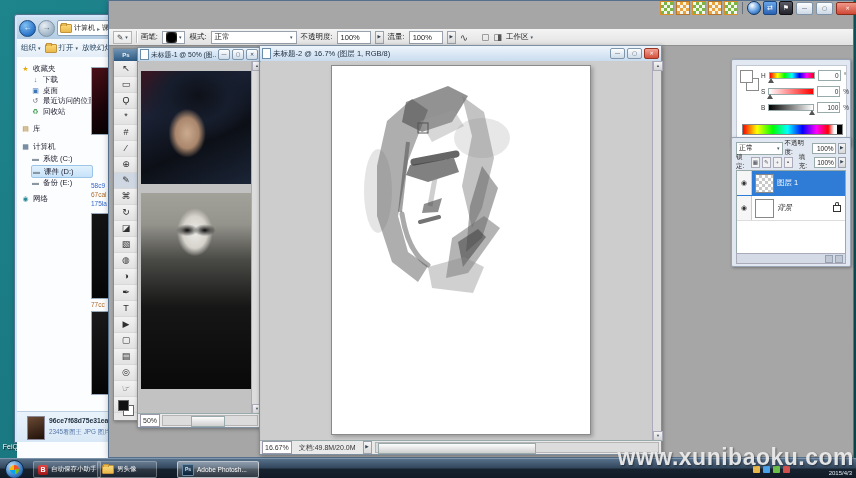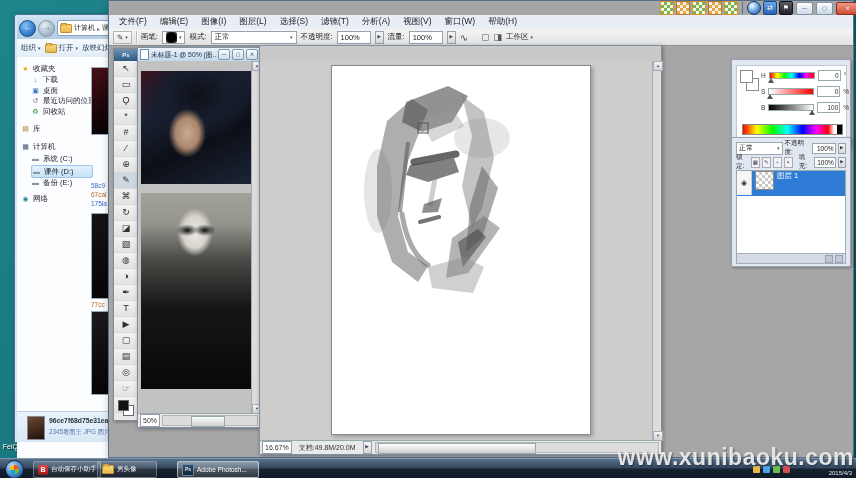--- a/index.html
+++ b/index.html
@@ -115,21 +115,21 @@
   .sat{background:linear-gradient(90deg,#fff,#f00)}
   .bright{background:linear-gradient(90deg,#000,#fff)}
   .knob{position:absolute;bottom:-5px;width:0;height:0;border-left:3px solid transparent;border-right:3px solid transparent;border-bottom:5px solid #555}
   .valbox{width:20px;height:9px;background:#fff;border:1px solid #9aa;font-size:6.5px;text-align:right;padding-right:1px;line-height:9px}
   .spectrum{position:absolute;left:5px;top:58px;width:99px;height:9px;border:1px solid #888;
     background:linear-gradient(90deg,#f00 0%,#ff0 14%,#0f0 30%,#0ff 45%,#00f 60%,#f0f 74%,#f00 86%,#fff 92%,#fff 95%,#000 95%,#000 100%)}
   .lp-row{position:absolute;left:4px;right:4px;height:12px;display:flex;align-items:center;gap:2px;font-size:6.5px;color:#222}
   .lp-select{width:44px;height:11px;background:#fff;border:1px solid #9aa;display:flex;align-items:center;justify-content:space-between;padding:0 2px;font-size:7px}
   .lockbox{width:8px;height:9px;border:1px solid #aab;background:#f2f2f2;font-size:5.5px;text-align:center;line-height:8px;color:#445}
   .layer-list{position:absolute;left:4px;top:32px;right:4px;height:84px;background:#fff;border:1px solid #9aa;overflow:hidden}
-  .lrow{height:24px;display:flex;border-bottom:1px solid #ddd}
+  .lrow{height:24px;display:flex;align-items:center;border-bottom:1px solid #ddd}
   .lrow.sel{background:#2f7cd6;color:#fff;border-bottom-color:#2f7cd6}
   .eyecell{width:14px;height:24px;border-right:1px solid #ccc;display:flex;align-items:center;justify-content:center;font-size:7px;color:#333;background:#f6f6f6;flex:0 0 auto}
   .lthumb{width:17px;height:17px;border:1px solid #888;margin:0 3px;background:#fff;flex:0 0 auto}
   .checker{background:repeating-conic-gradient(#c9c9c9 0 25%,#fff 0 50%) 0 0/6px 6px}
   .mini-lock{width:6px;height:5px;border:1px solid #333;position:relative;margin-left:auto;margin-right:4px}
   .mini-lock::before{content:"";position:absolute;left:1px;top:-4px;width:2px;height:3px;border:1px solid #333;border-bottom:none;border-radius:2px 2px 0 0}
   .panel-foot{position:absolute;left:4px;bottom:2px;right:4px;height:9px;background:#d4dbe6;border:1px solid #aab;display:flex;gap:2px;justify-content:flex-end;align-items:center;padding:0 2px}
   .footdot{width:6px;height:6px;background:#bfc8d4;border:1px solid #96a2b2}
 
   
@@ -254,32 +254,20 @@
     <div class="fthumb" style="top:254px;height:82px;background:linear-gradient(#1a1a1c,#050505)"></div>
   </div>
   <div class="exp-details">
     <div class="abs" style="left:10px;top:4px;width:16px;height:22px;background:linear-gradient(160deg,#6a4a34,#201008);border:1px solid #889"></div>
     <div class="abs nowrap" style="left:32px;top:5px;width:82px;font-size:6.8px;font-weight:bold;color:#1c2c3c">96ce7f68d75e31ea6a1e4c4...</div>
     <div class="abs nowrap" style="left:32px;top:16px;width:82px;font-size:6.3px;color:#5577aa">2345看图王 JPG 图片文件</div>
   </div>
 </div>
 
 <div class="abs" id="ps">
-  <div id="ps-menu">
-    <span class="mi">文件(F)</span>
-    <span class="mi">编辑(E)</span>
-    <span class="mi">图像(I)</span>
-    <span class="mi">图层(L)</span>
-    <span class="mi">选择(S)</span>
-    <span class="mi">滤镜(T)</span>
-    <span class="mi">分析(A)</span>
-    <span class="mi">视图(V)</span>
-    <span class="mi">窗口(W)</span>
-    <span class="mi">帮助(H)</span>
-  </div>
   <div id="ps-options">
     <span class="opt-box" style="border-color:#b5b5b5;background:linear-gradient(#fafafa,#e8e8e8)">
       <span>✎</span>
       <span class="caret">▾</span>
     </span>
     <span class="opt-sep"></span>
     <span>画笔:</span>
     <span class="opt-box">
       <span class="brush-swatch"></span>
       <span class="caret">▾</span>
@@ -354,20 +342,27 @@
     </div>
     <div class="doc-status" style="gap:2px;padding:0 2px">
       <span class="zoombox">50%</span>
       <span class="scroll-track">
           <span class="scroll-thumb" style="left:30%;width:34%"></span>
         </span>
     </div>
   </div>
 
   <div class="doc" style="left:150px;top:44px;width:401px;height:408px">
+    <div class="doc-title" style="height:15px;font-size:7.5px;background:linear-gradient(#eef5fc,#c9dcef)">
+      <span class="doc-icon"></span>
+      <span class="nowrap" style="flex:1">未标题-2 @ 16.7% (图层 1, RGB/8)</span>
+      <span class="wbtn">—</span>
+      <span class="wbtn">▢</span>
+      <span class="wbtn close">✕</span>
+    </div>
     <div class="abs" style="left:1px;top:15px;right:9px;bottom:13px;background:#cdcdcd;overflow:hidden">
       <div id="canvas">
         <svg width="258" height="368" viewBox="0 0 258 368" xmlns="http://www.w3.org/2000/svg">
           <ellipse cx="150" cy="72" rx="28" ry="20" fill="#b0b0b0" opacity="0.3"></ellipse>
           <ellipse cx="46" cy="125" rx="14" ry="42" fill="#a8a8a8" opacity="0.3"></ellipse>
           <polygon points="55,55 80,33 96,44 76,95 66,150 76,186 96,200 86,216 60,196 45,150 45,100" fill="#6b6b6b" opacity="0.55"></polygon>
           <polygon points="74,36 116,20 136,30 120,56 90,66 70,56" fill="#4a4a4a" opacity="0.6"></polygon>
           <polygon points="130,30 152,46 162,92 150,142 140,162 130,120 140,70" fill="#7a7a7a" opacity="0.45"></polygon>
           <polygon points="150,100 166,122 150,172 134,186 138,140" fill="#585858" opacity="0.5"></polygon>
           <polygon points="88,55 122,44 132,60 100,76" fill="#9a9a9a" opacity="0.4"></polygon>
@@ -450,20 +445,26 @@
       <span style="margin-left:4px">填充:</span>
       <span class="valbox" style="width:22px">100%</span>
       <span class="tiny-btn" style="height:9px;line-height:8px">▶</span>
     </div>
     <div class="layer-list">
       <div class="lrow sel">
         <span class="eyecell">◉</span>
         <span class="lthumb checker"></span>
         <span style="font-size:7.5px">图层 1</span>
       </div>
+      <div class="lrow">
+        <span class="eyecell">◉</span>
+        <span class="lthumb"></span>
+        <span style="font-size:7.5px;font-style:italic">背景</span>
+        <span class="mini-lock"></span>
+      </div>
     </div>
     <div class="panel-foot">
       <span class="footdot"></span>
       <span class="footdot"></span>
     </div>
   </div>
 </div>
 
 <div class="abs" id="recorder">
   <span class="ricon"></span>

